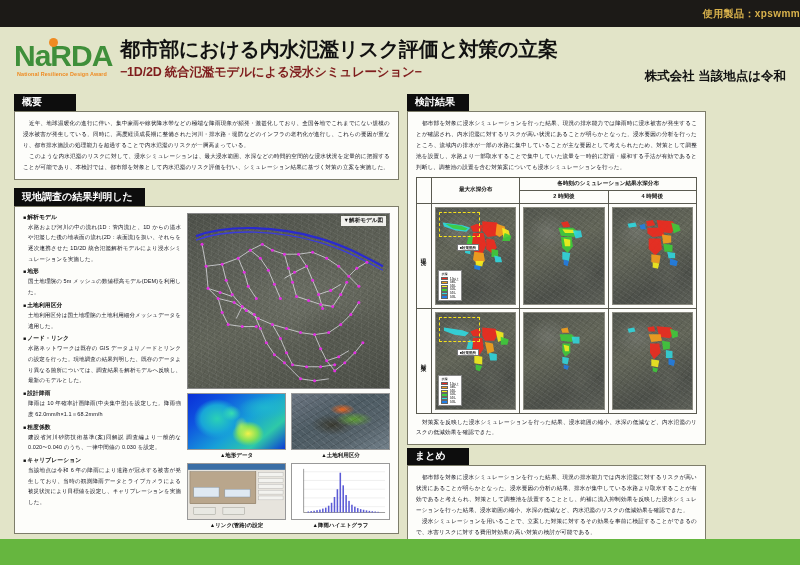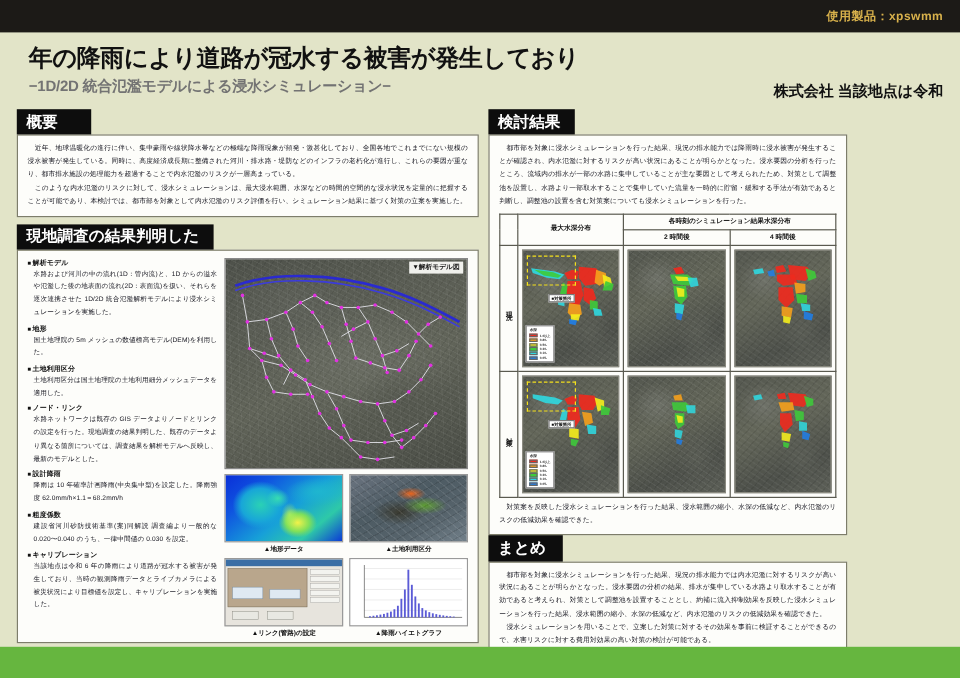--- a/index.html
+++ b/index.html
@@ -9,21 +9,20 @@
     background: #e2e4c8;
     overflow: hidden;
     position: relative;
   }
   .poster { width: 800px; height: 565px; position: relative; background: #e2e4c8; }
 
   
   .topbar {
     height: 27px; background: #1c1a17; width: 100%;
     display: flex; align-items: center; justify-content: flex-end;
-    padding-right: 14px;
   }
   .topbar .product {
     color: #d9b24c; font-size: 10px; font-weight: bold; letter-spacing: .4px;
   }
 
   
   .header {
     height: 64px; display: flex; align-items: center; padding: 0 14px;
     position: relative;
   }
@@ -39,36 +38,36 @@
   .logo .sub {
     font-size: 5.4px; font-weight: bold; color: #ef8b22; margin-top: 1px;
     letter-spacing: .1px; white-space: nowrap;
   }
   .titleblock { flex: 1; padding-left: 10px; }
   .titleblock .t1 {
     font-size: 20px; font-weight: bold; color: #111; letter-spacing: -.3px;
     line-height: 1.15;
   }
   .titleblock .t2 {
-    font-size: 12.5px; font-weight: bold; color: #737373; margin-top: 3px;
+    font-size: 12.5px; font-weight: bold; color: #7f1d1d; margin-top: 3px;
     letter-spacing: -.2px;
   }
   .company {
     font-size: 12.5px; font-weight: bold; color: #111; white-space: nowrap;
     padding-left: 8px; align-self: flex-end; padding-bottom: 6px;
   }
 
   
   .columns { display: flex; gap: 8px; padding: 0 14px; }
   .col-left  { width: 385px; }
   .col-right { width: 299px; }
 
   
   .sechead {
-    background: #0d0d0d; color: #fff; font-size: 13px; font-weight: bold;
+    background: #0d0d0d; color: #fff; font-size: 10px; font-weight: bold;
     display: inline-block; padding: 2.5px 12px 3px 8px; line-height: 1.2;
     min-width: 62px;
   }
   .sechead-row { margin-bottom: 0; }
 
   
   .panel {
     background: #fdfdfa; border: 1px solid #7d7d6a; padding: 6px 8px;
   }
   .ptext {
@@ -213,22 +212,29 @@
 </head>
 <body>
 
 <div class="poster">
 
   <div class="topbar">
     <span class="product">使用製品：xpswmm</span>
   </div>
 
   <div class="header">
+    <div class="logo">
+      <div class="mark">
+        <span class="roofdot"></span>
+        <span>NaRDA</span>
+      </div>
+      <div class="sub">National Resilience Design Award</div>
+    </div>
     <div class="titleblock">
-      <div class="t1">年の降雨により道路が冠水する被害が発生しており</div>
+      <div class="t1">都市部における内水氾濫リスク評価と対策の立案</div>
       <div class="t2">−1D/2D 統合氾濫モデルによる浸水シミュレーション−</div>
     </div>
     <div class="company">株式会社 当該地点は令和</div>
   </div>
 
   <div class="columns">
 
     <div class="col-left">
 
       <div class="sechead-row">

